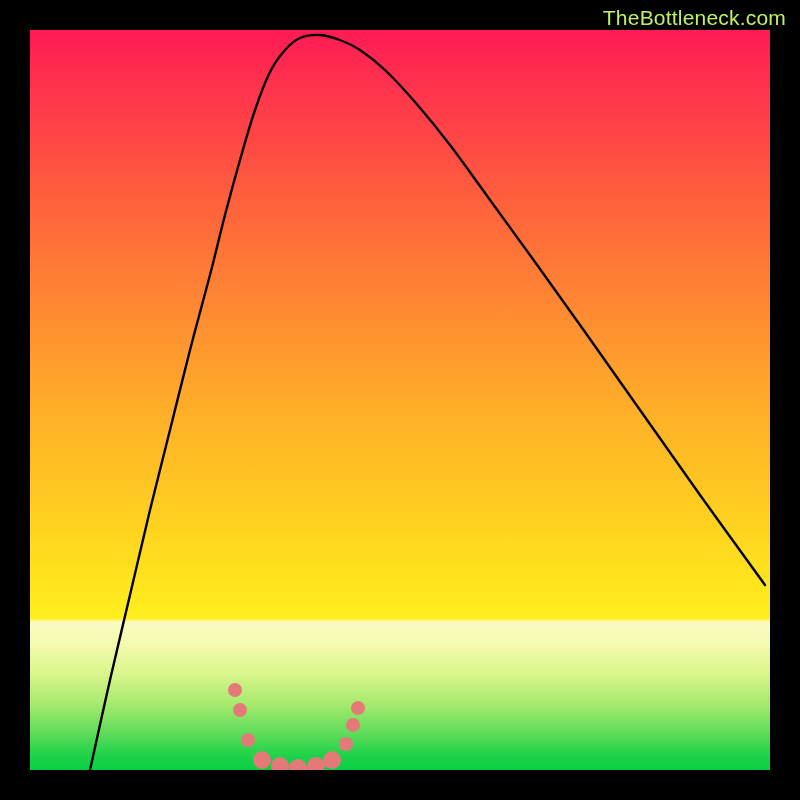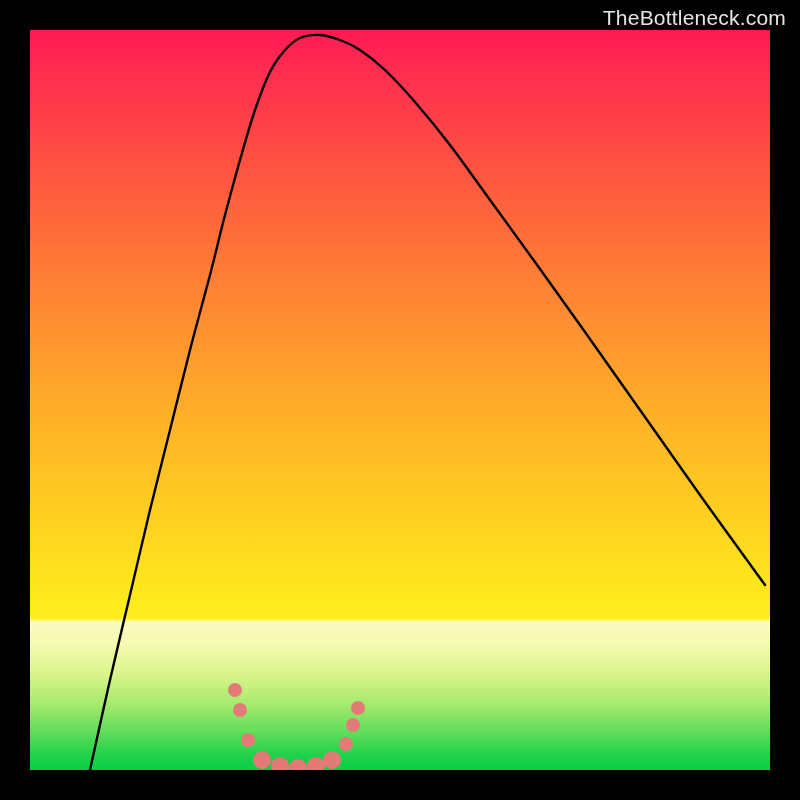--- a/index.html
+++ b/index.html
@@ -9,21 +9,21 @@
     width: 800px;
     height: 800px;
     background: #000;
   }
   .watermark {
     position: absolute;
     top: 6px;
     right: 14px;
     font-family: Arial, Helvetica, sans-serif;
     font-size: 21px;
-    color: #e5e5e5;
+    color: #bef264;
     letter-spacing: 0.2px;
     z-index: 10;
   }
   .plot {
     position: absolute;
     left: 30px;
     top: 30px;
     width: 740px;
     height: 740px;
     overflow: hidden;

